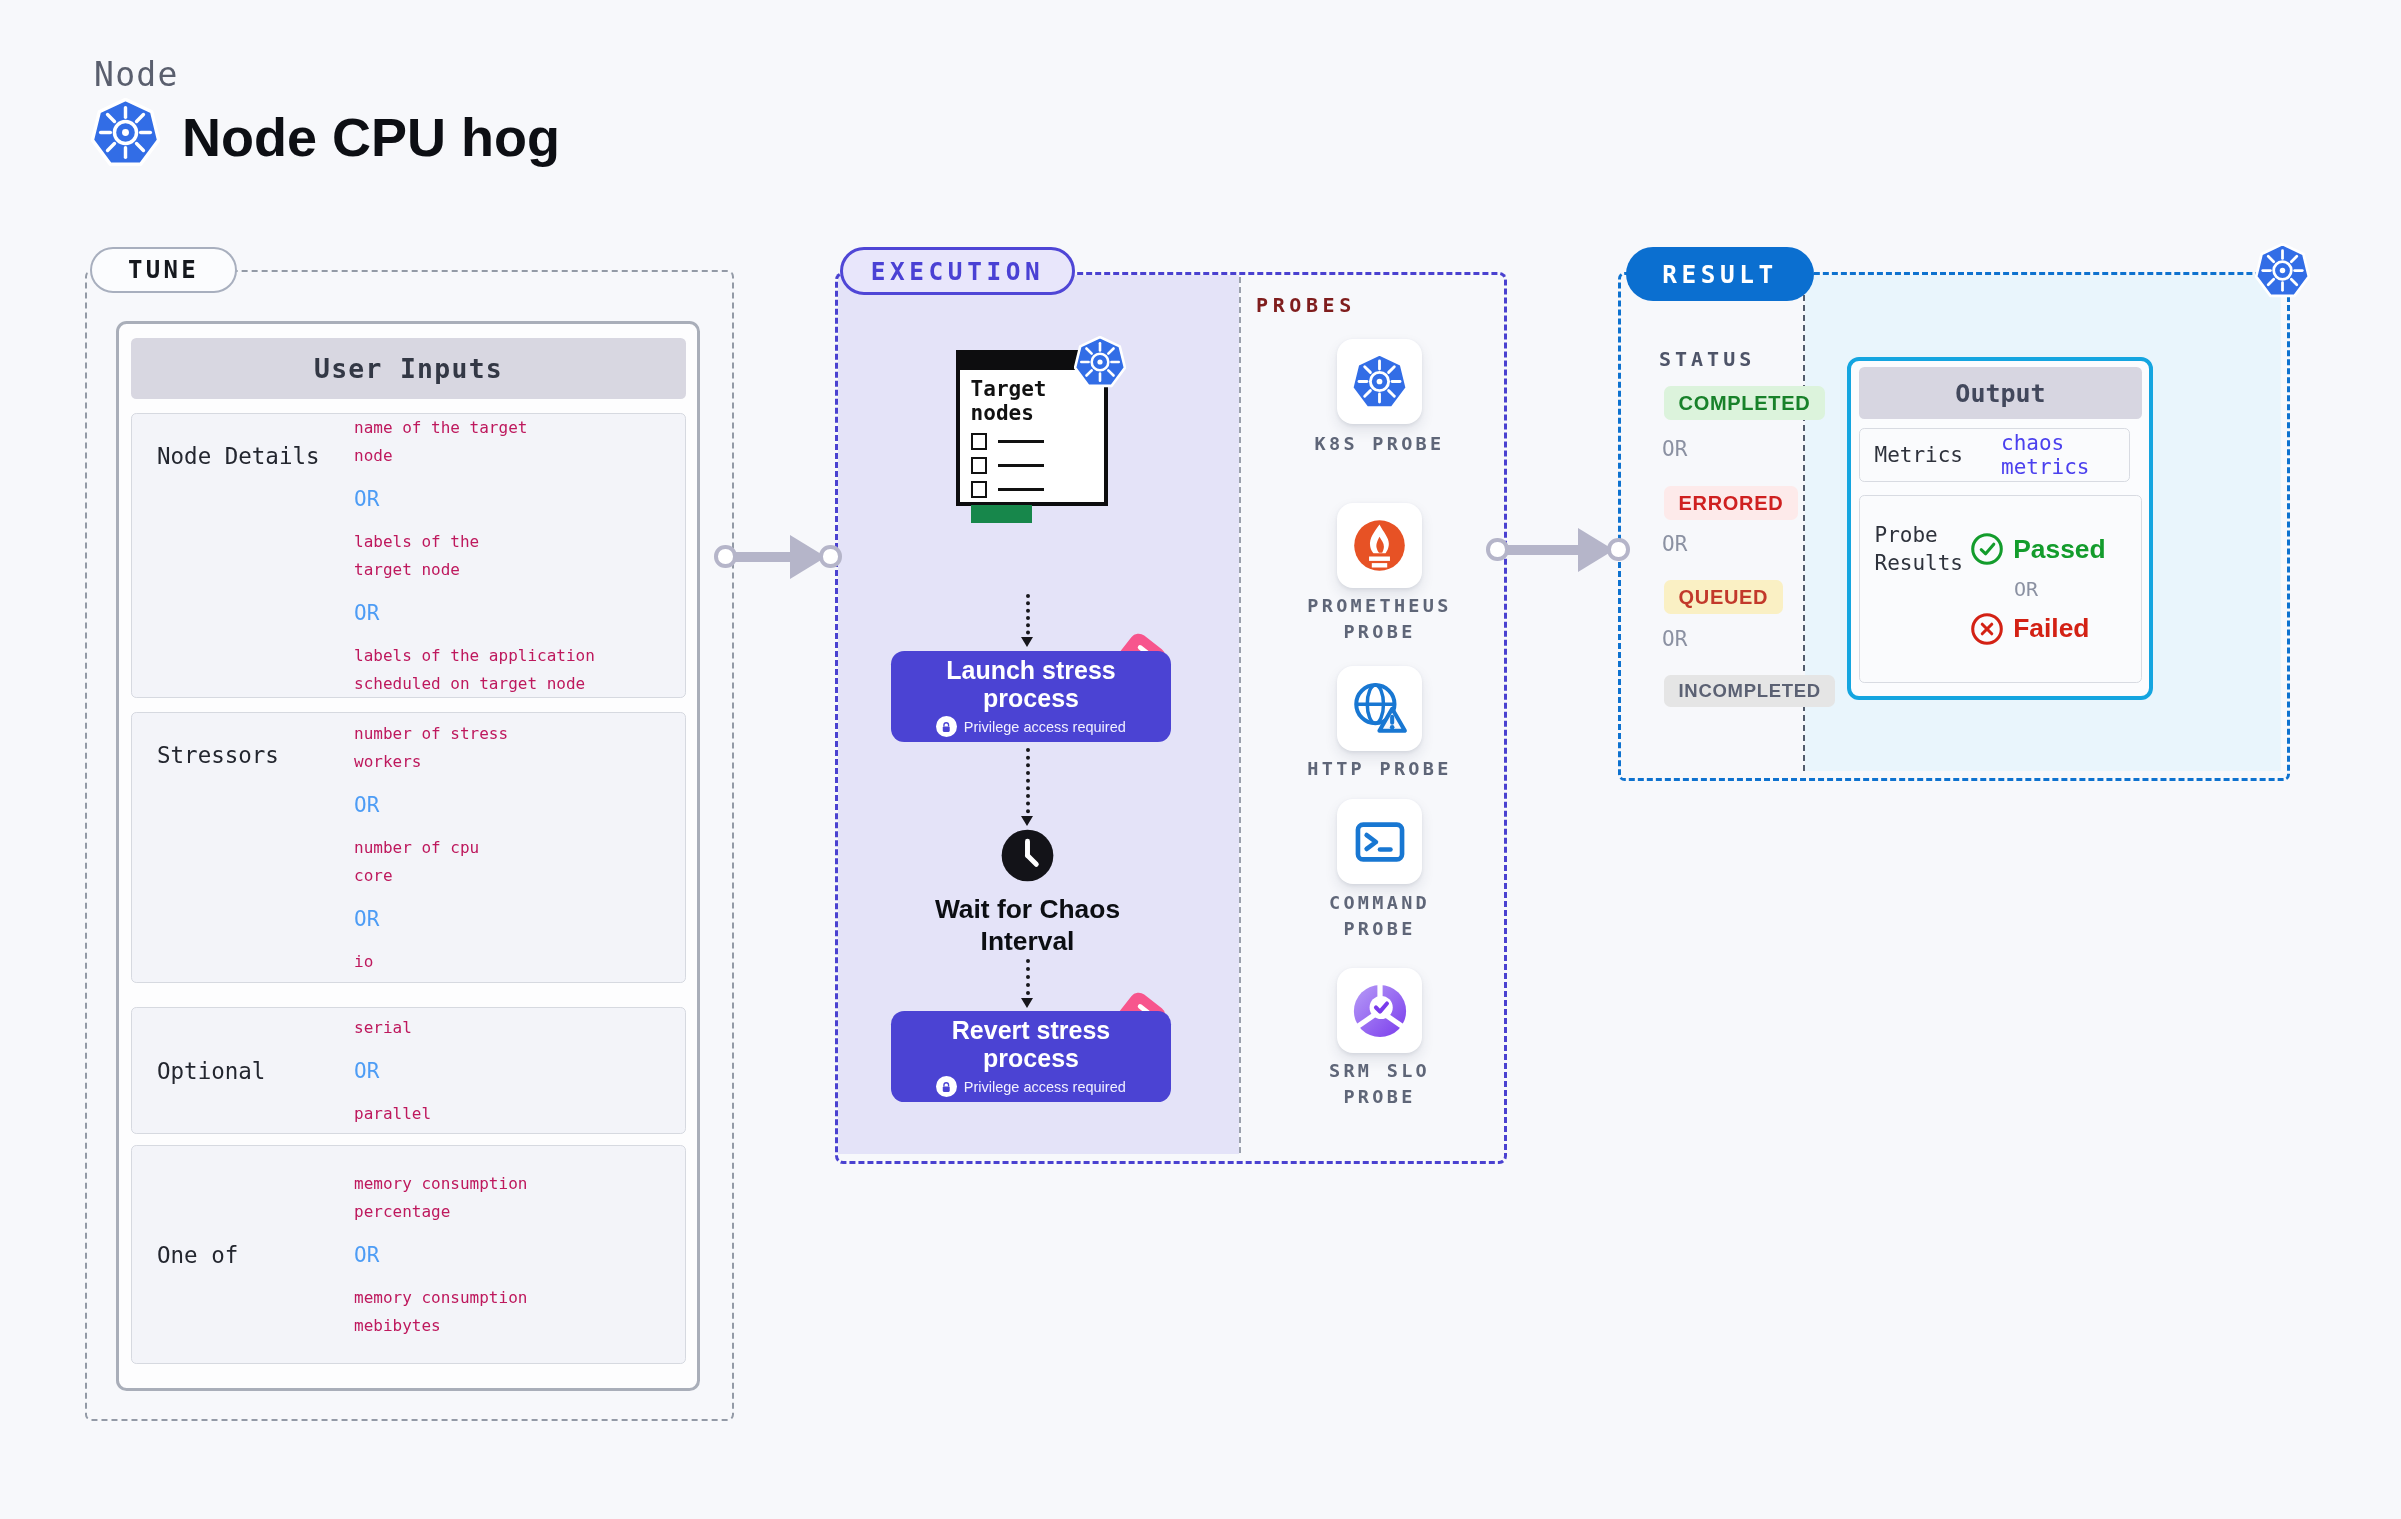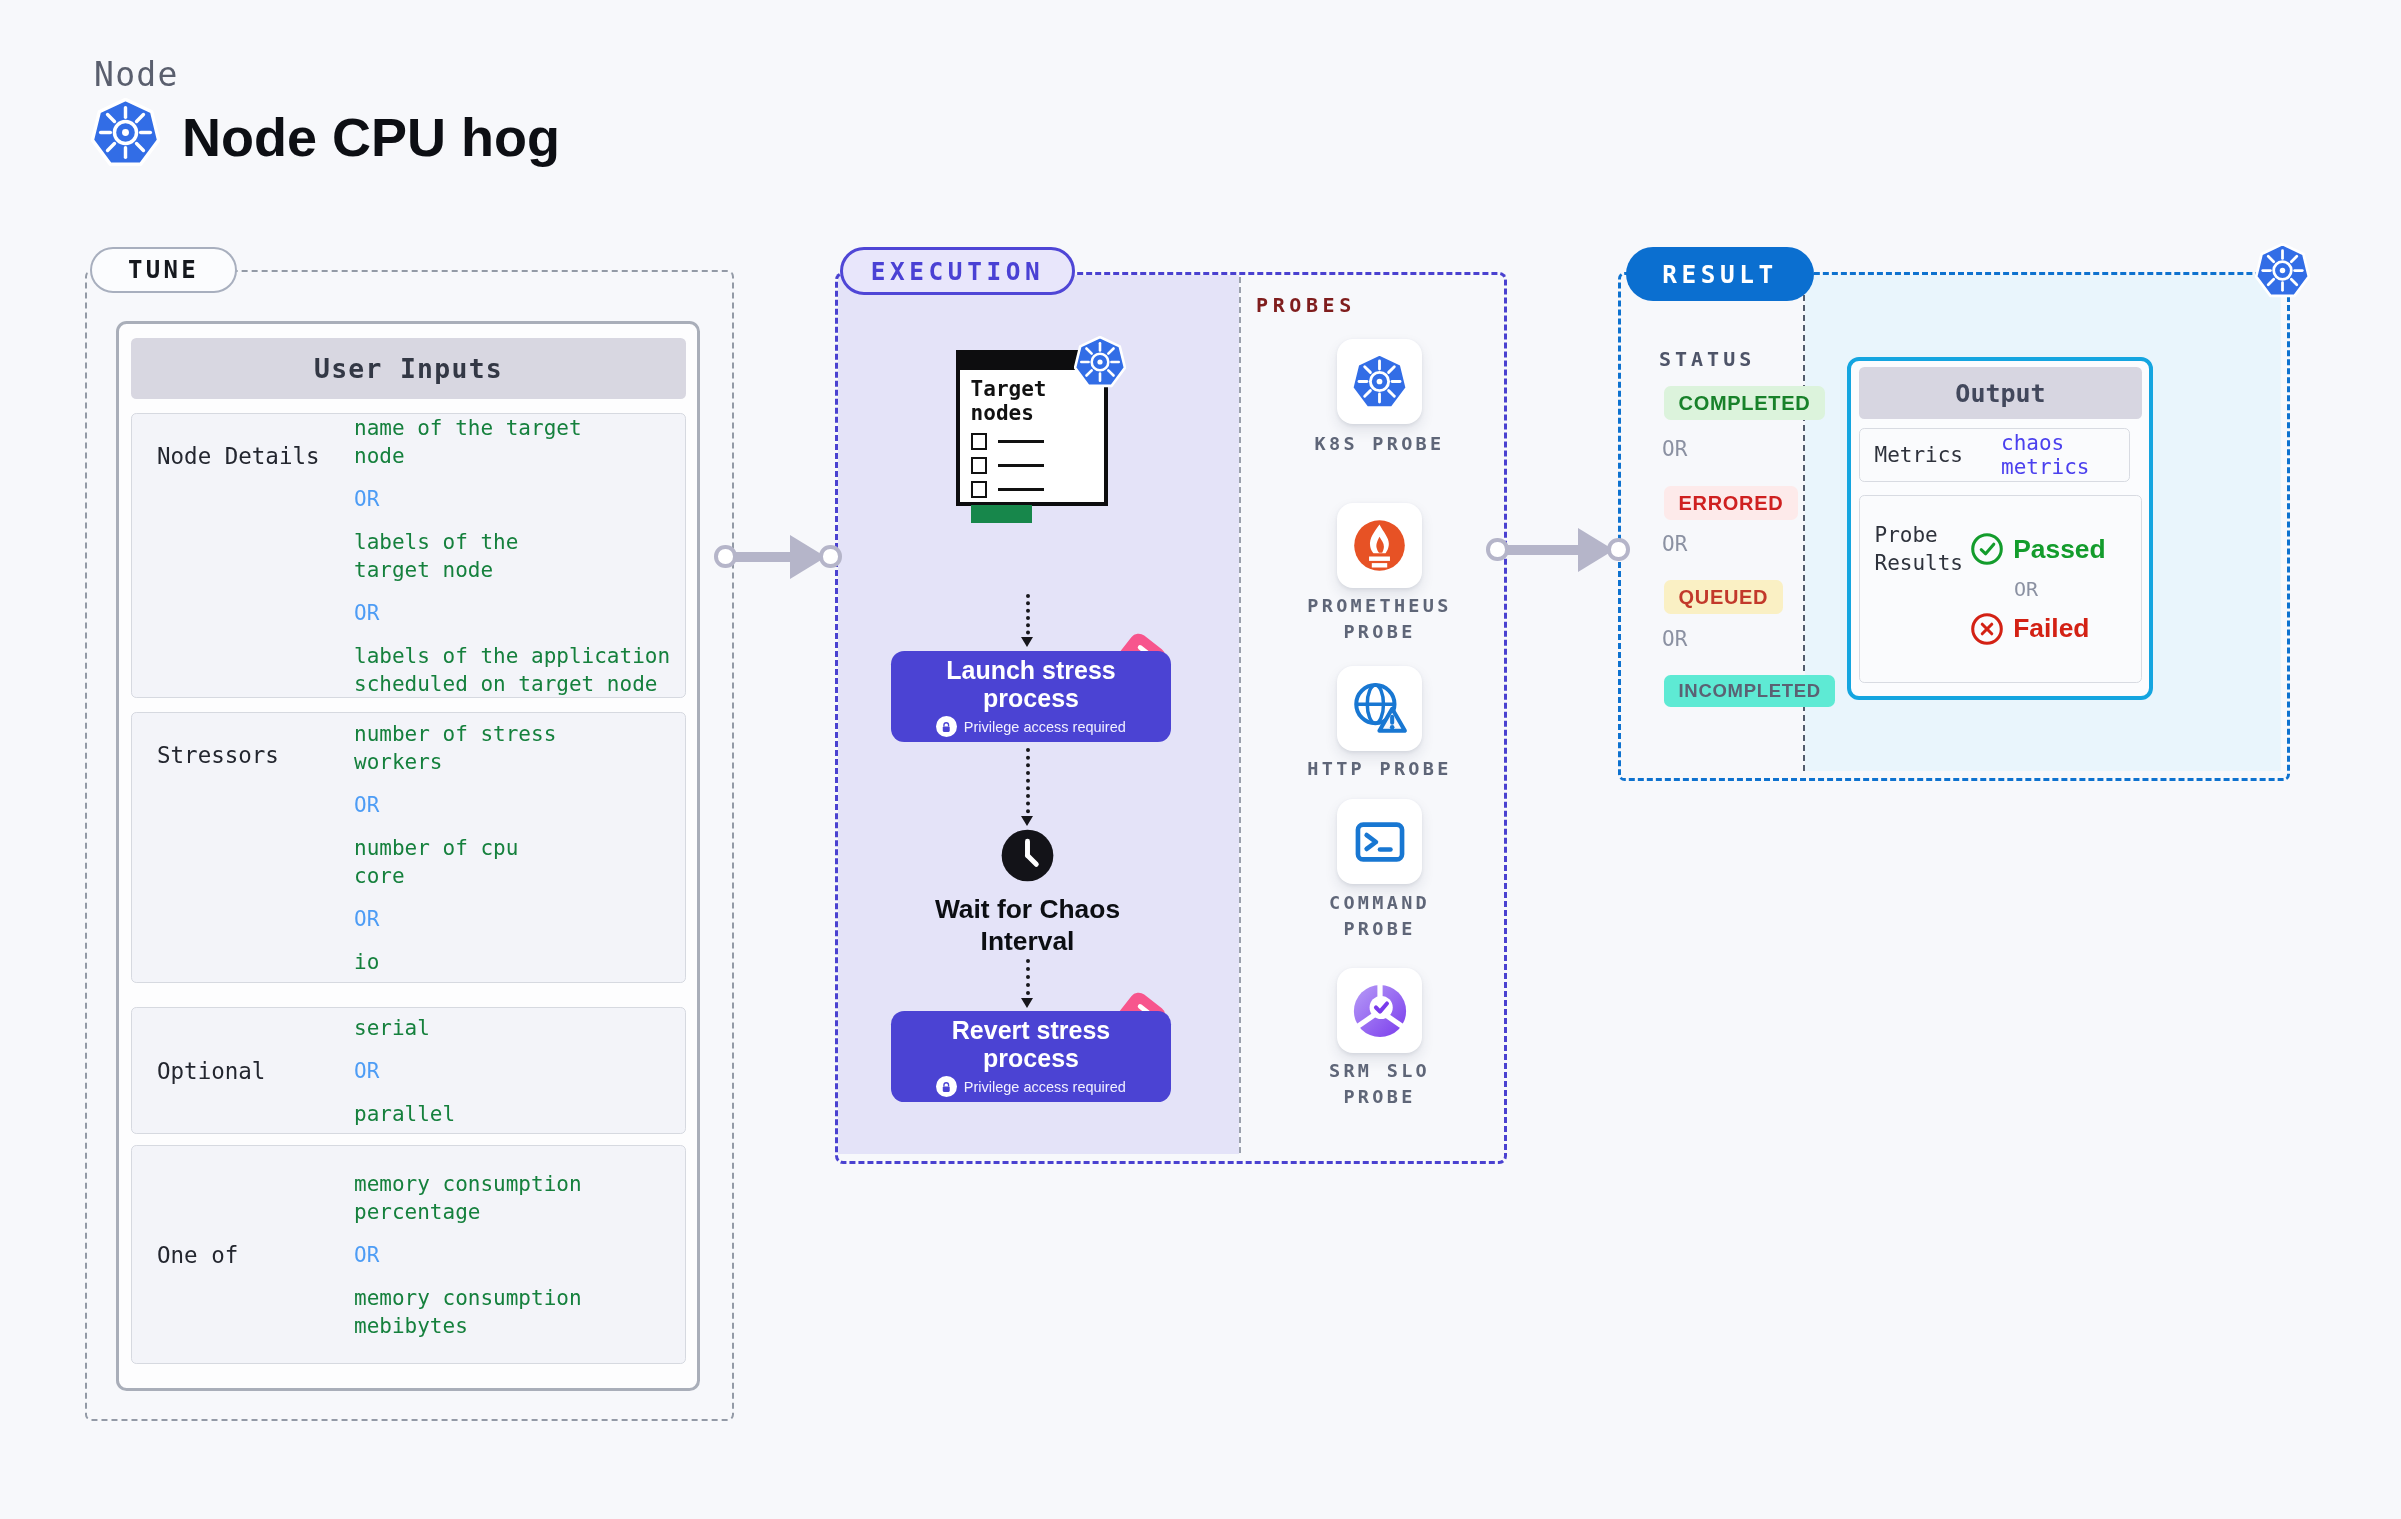--- a/index.html
+++ b/index.html
@@ -42,21 +42,21 @@
     border-radius:5.3px;display:flex;box-sizing:border-box;z-index:3}
   .ui-row-0{top:413px;height:285px}
   .ui-row-1{top:712px;height:271px}
   .ui-row-2{top:1007px;height:127px}
   .ui-row-3{top:1145px;height:219px}
   .ui-label{width:222px;padding-left:25px;font-size:22.5px;color:#23262f;box-sizing:border-box}
   .ui-row-0 .ui-label{padding-top:29px}
   .ui-row-1 .ui-label{padding-top:29px}
   .ui-row-2 .ui-label,.ui-row-3 .ui-label{align-self:center}
   .ui-vals{flex:1;display:flex;flex-direction:column;justify-content:center;gap:17px;padding:17px 5.3px 17px 0}
-  .val{font-size:21px;line-height:28px;color:#15803d;white-space:pre-line}
+  .val{font-size:16px;line-height:28px;color:#be185d;white-space:pre-line}
   .or{font-size:21px;color:#4d9cf5}
 
   
   .conn{position:absolute;z-index:5;height:0}
   .conn1{left:725px;top:557px;width:106px}
   .conn2{left:1497px;top:550px;width:122px}
   .conn-bar{position:absolute;left:6.6px;right:34px;top:-4.6px;height:9.2px;background:#b5b5c9}
   .conn-tri{position:absolute;right:5.3px;top:-22px;width:0;height:0;
     border-top:22px solid transparent;border-bottom:22px solid transparent;border-left:36px solid #b5b5c9}
   .conn-dot{position:absolute;width:14.5px;height:14.5px;border:4.6px solid #b5b5c9;border-radius:50%;background:#fff;top:-12px}
@@ -112,21 +112,21 @@
     line-height:26.4px;letter-spacing:3.3px;color:#5f6678;white-space:pre-line;z-index:3}
   .pl-0{top:431px}.pl-1{top:593px}.pl-2{top:756px}.pl-3{top:890px}.pl-4{top:1058px}
 
   
   .status-title{left:1659px;top:347px;font-size:20px;font-weight:bold;letter-spacing:4px;color:#4e5468;z-index:3}
   .status-badge{position:absolute;font-family:"Liberation Sans",sans-serif;font-weight:bold;border-radius:6.6px;
     display:inline-flex;align-items:center;padding:0 14.5px;z-index:3;left:1664px}
   .sb-completed{top:386px;height:34px;font-size:20px;background:#dcf3dc;color:#18812a;letter-spacing:0.7px}
   .sb-errored{top:486px;height:34px;font-size:20px;background:#fdeaea;color:#cf2020;letter-spacing:0.7px}
   .sb-queued{top:580px;height:34px;font-size:20px;background:#faf0c4;color:#c2392b;letter-spacing:0.7px}
-  .sb-incompleted{top:675px;height:32px;font-size:18.5px;background:#5eead4;color:#5b6173;letter-spacing:0.7px}
+  .sb-incompleted{top:675px;height:32px;font-size:18.5px;background:#e5e5e5;color:#5b6173;letter-spacing:0.7px}
   .or-static{position:absolute;left:1662px;font-size:21px;color:#8b91a2;z-index:3}
   .or-r1{top:437px}.or-r2{top:532px}.or-r3{top:627px}
 
   .output-card{left:1847px;top:357px;width:306px;height:343px;background:#fbfcfe;border:4px solid #14a5e0;
     border-radius:12px;box-sizing:border-box;z-index:3}
   .output-header{left:1859px;top:367px;width:283px;height:52px;background:#d7d6e1;border-radius:5.3px;
     display:flex;align-items:center;justify-content:center;font-size:25px;font-weight:bold;color:#42485c;z-index:4}
   .metrics-row{left:1859px;top:428px;width:271px;height:54px;background:#fafbfd;border:1.3px solid #d8dbe2;
     border-radius:5.3px;display:flex;align-items:center;box-sizing:border-box;z-index:4}
   .metrics-label{margin-left:14.5px;font-size:21px;color:#2e323c}

